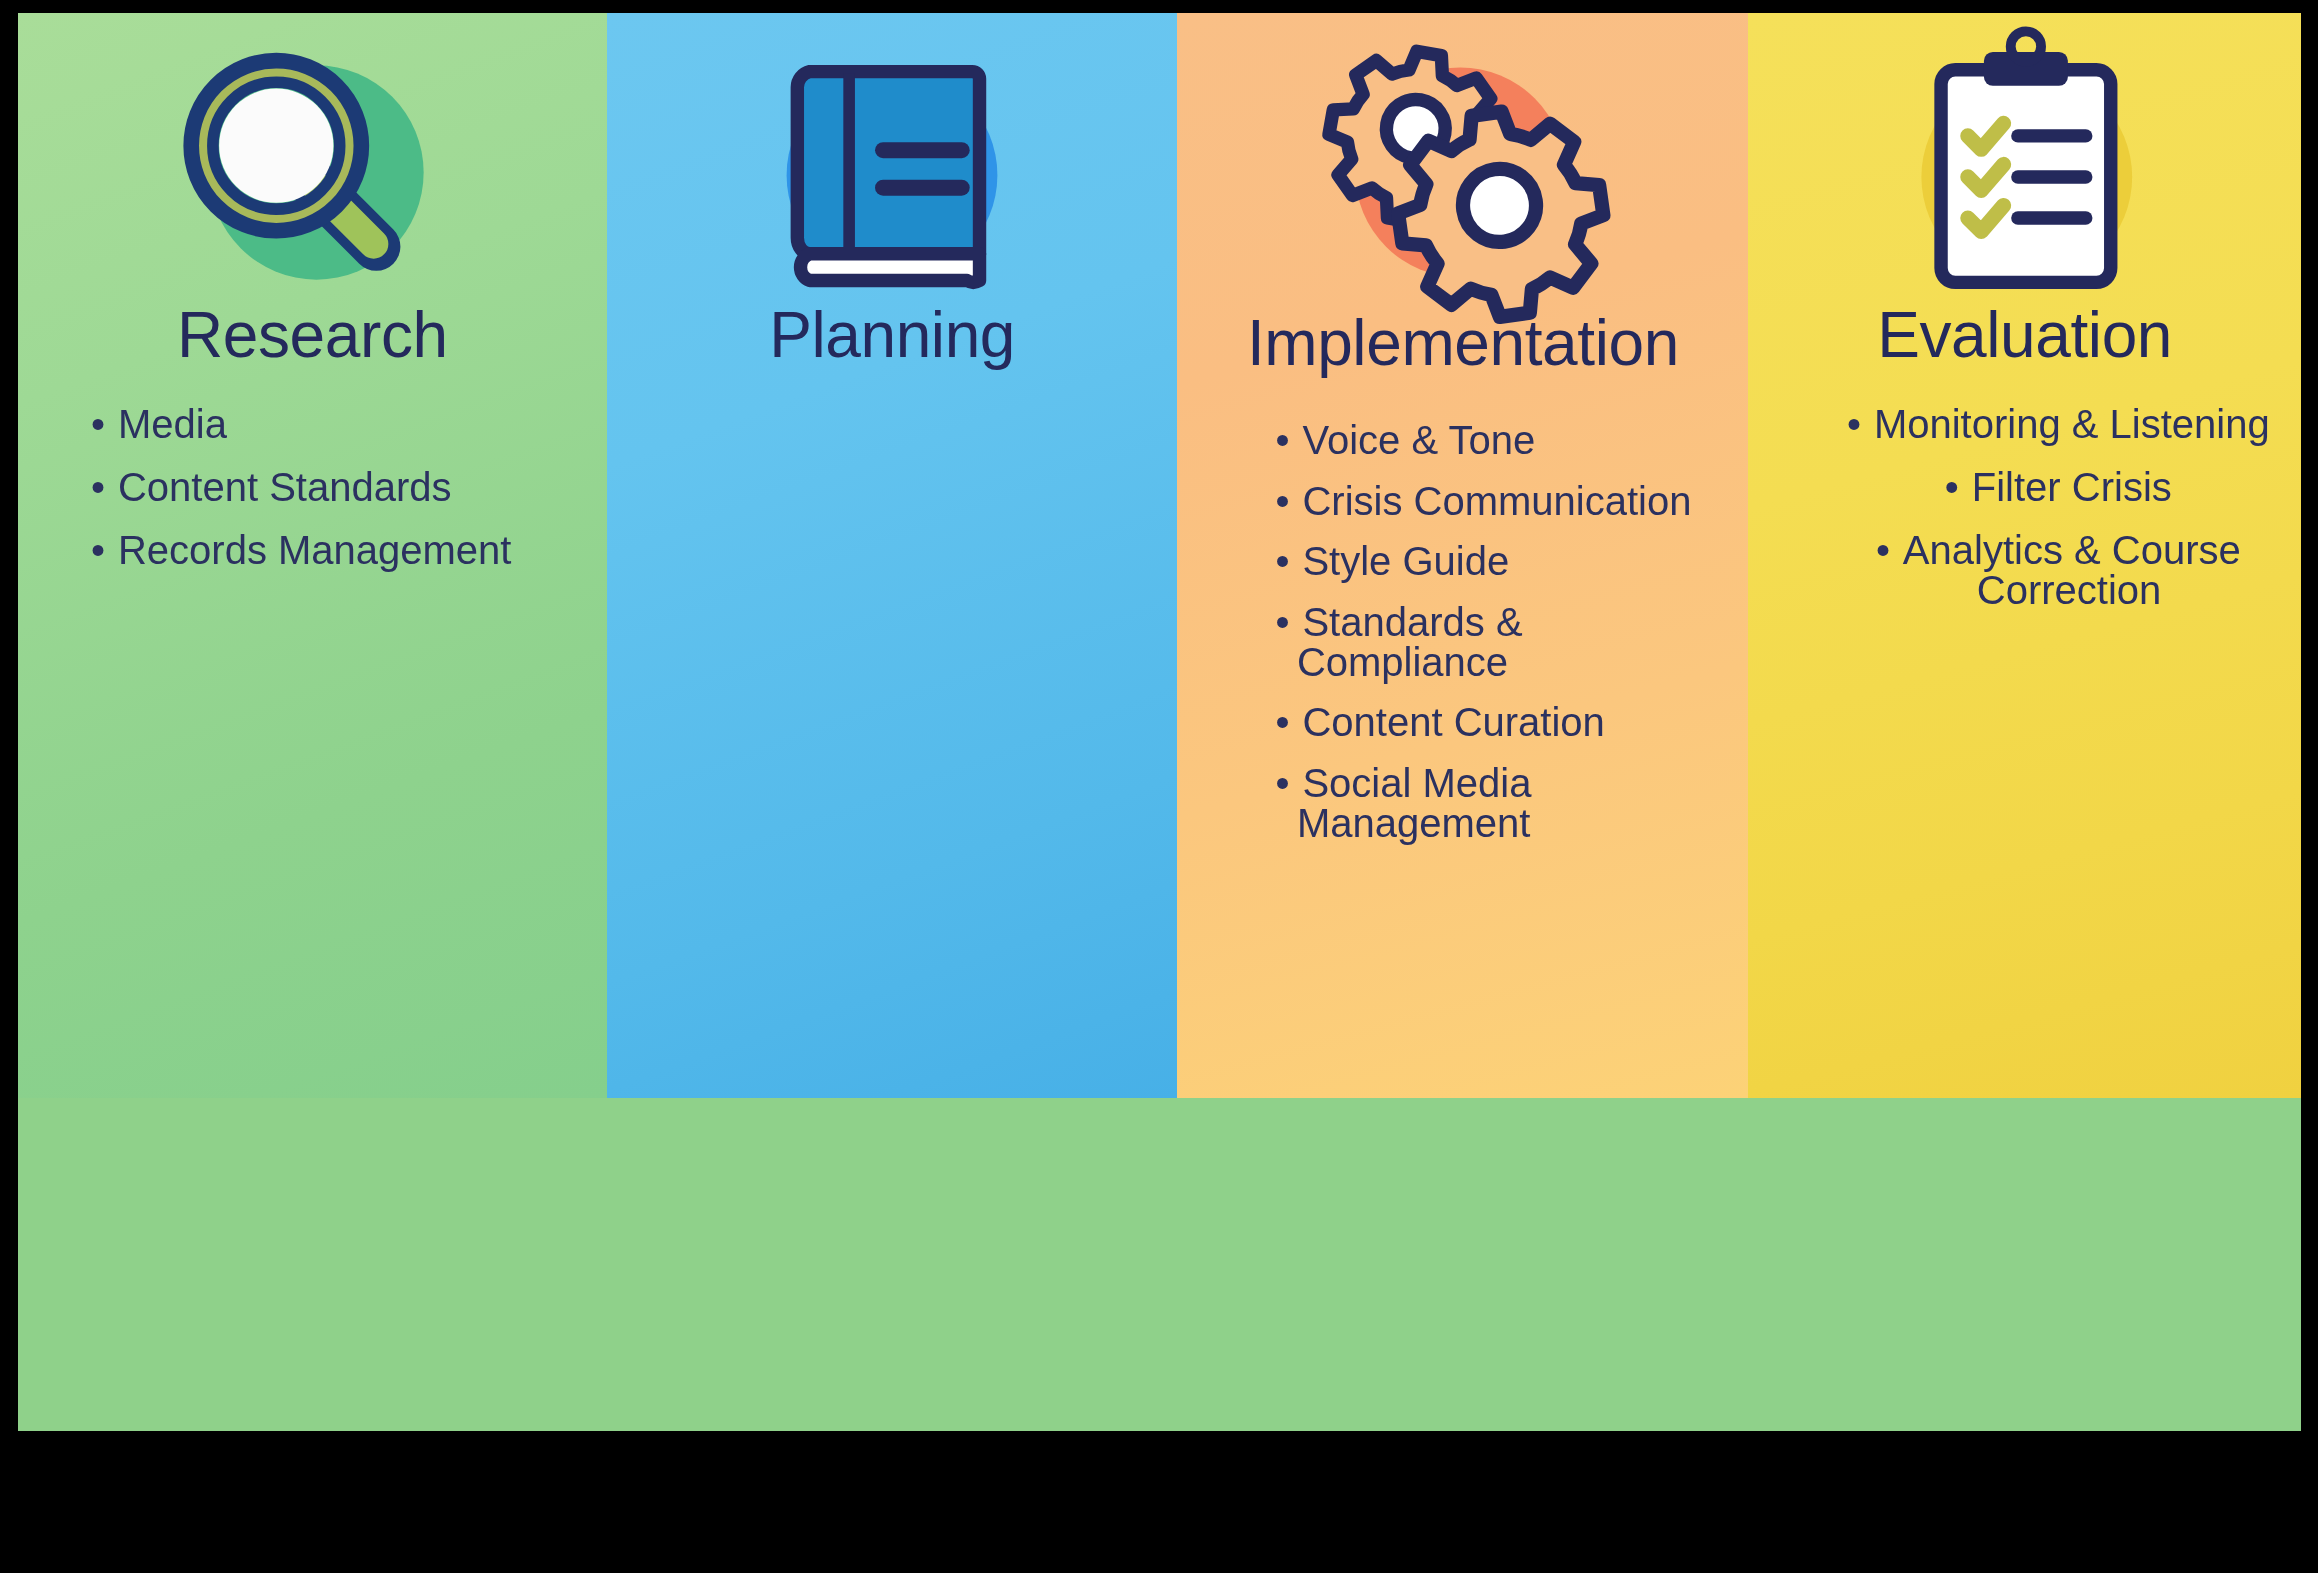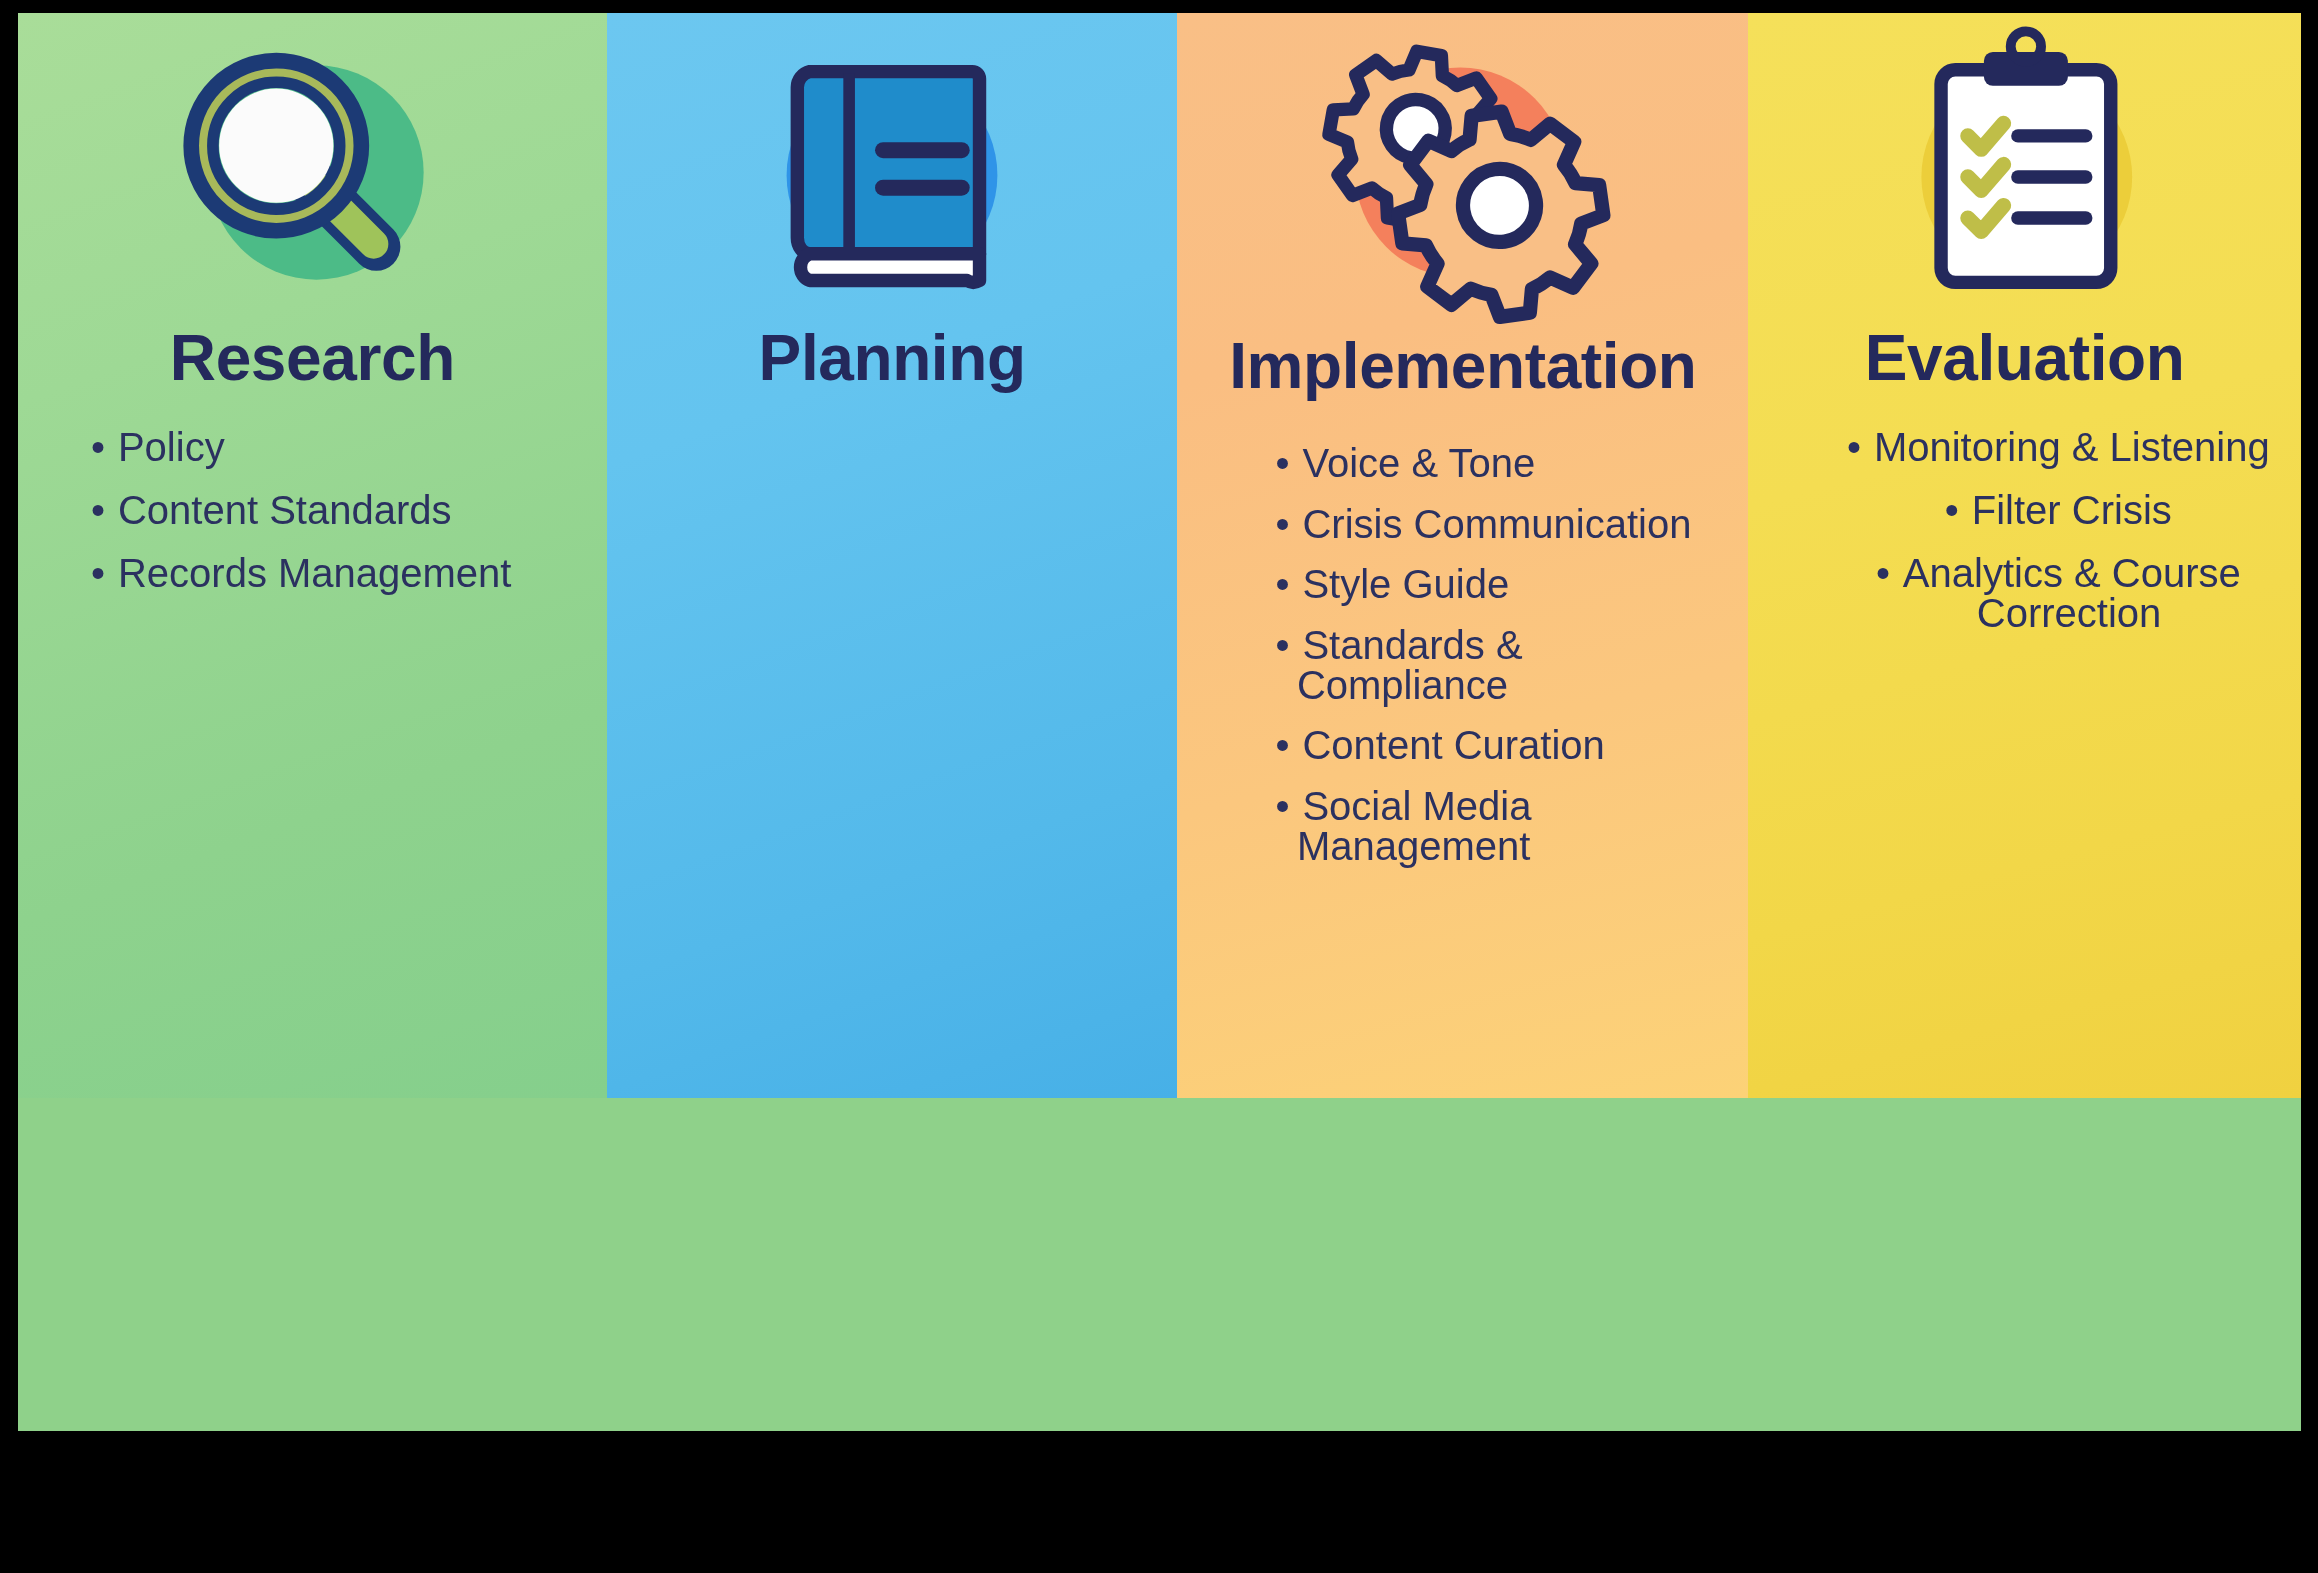--- a/index.html
+++ b/index.html
@@ -115,25 +115,25 @@
   .icon-wrap {
     position: relative;
     width: 321px; height: 259px;
     margin-top: 30px;
     display: flex; align-items: center; justify-content: center;
   }
   .icon-wrap svg { display: block; overflow: visible; }
 
   .col-title {
     color: #24295c;
-    font-weight: 700;
+    font-weight: 400;
     font-size: 64px;
     line-height: 1;
     letter-spacing: -0.4px;
-    margin-top: 24px;
+    margin-top: 1px;
     text-align: center;
     white-space: nowrap;
   }
 
   .bullets {
     margin-top: 37px;
     width: 100%;
     padding: 0 19.6px 0 0;
     list-style: none;
   }
@@ -179,21 +179,21 @@
             <line x1="155" y1="161" x2="219" y2="225" stroke="#9fc35a" stroke-width="33" stroke-linecap="round"></line>
             <circle cx="110" cy="115" r="94" fill="none" stroke="#1c3a75" stroke-width="20"></circle>
             <circle cx="110" cy="115" r="80" fill="none" stroke="#a8b95a" stroke-width="13"></circle>
             <circle cx="110" cy="115" r="71" fill="none" stroke="#1c3a75" stroke-width="13"></circle>
             <circle cx="110" cy="115" r="64" fill="#fbfbfb"></circle>
           </g>
         </svg>
       </div>
       <div class="col-title">Research</div>
       <ul class="bullets b-research">
-        <li><span class="bdot">•</span> <span class="btxt">Policy</span></li>
+        <li><span class="bdot">•</span> <span class="btxt">Media</span></li>
         <li><span class="bdot">•</span> <span class="btxt">Content Standards</span></li>
         <li><span class="bdot">•</span> <span class="btxt">Records Management</span></li>
       </ul>
     </div>
 
     <div class="col col-planning">
       <div class="icon-wrap">
         <svg width="268" height="259" viewBox="0 0 300 290">
           <circle cx="150" cy="148" r="118" fill="#2f94e8"></circle>
           <g>

